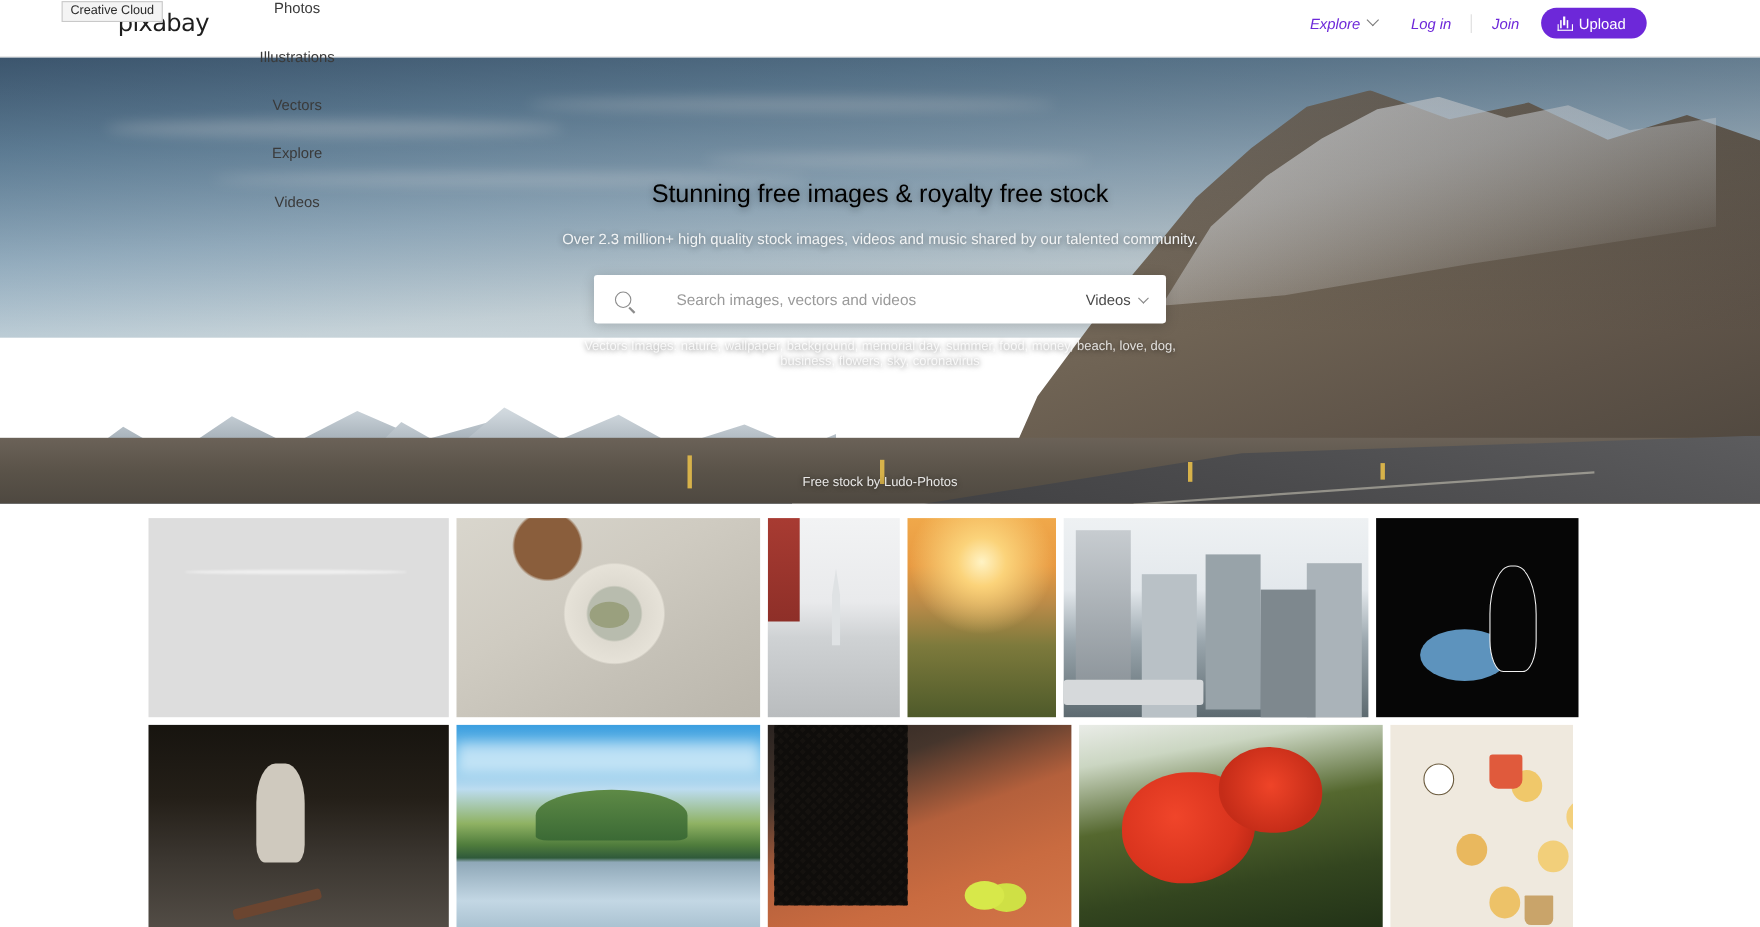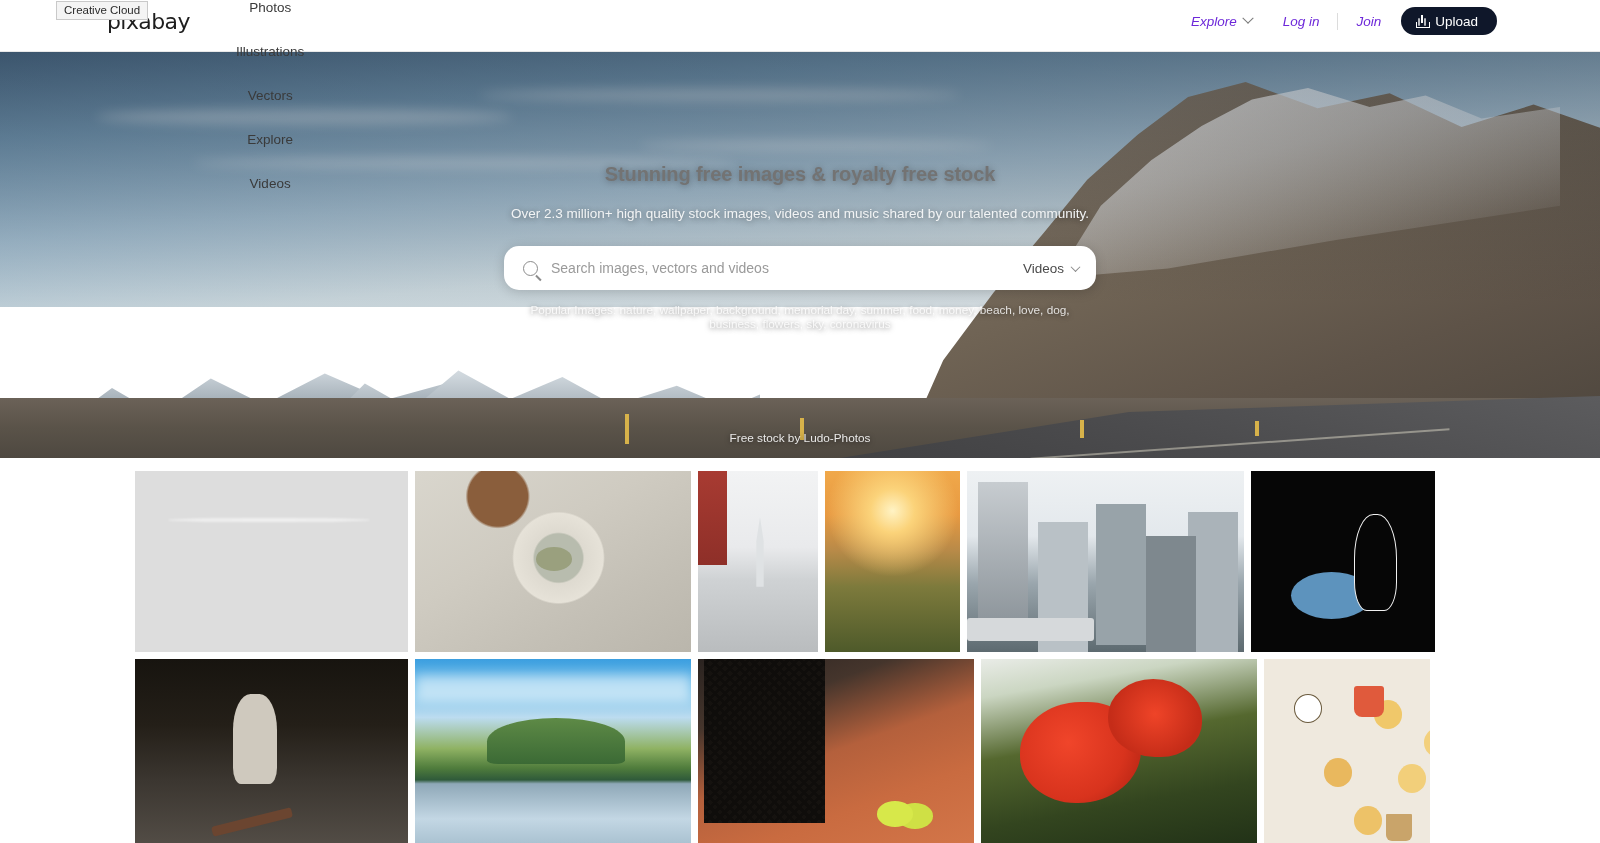--- a/index.html
+++ b/index.html
@@ -27,21 +27,21 @@
   }
   .nav-right { position: absolute; right: 103px; top: 0; height: 42px; display: flex; align-items: center; }
   .nav-right .link { font-size: 13.5px; color: #6d28d9; text-decoration: none; cursor: pointer; font-style: italic; }
   .explore-wrap { display: flex; align-items: center; gap: 7px; margin-right: 31px; }
   .chev { display: inline-block; width: 8px; height: 8px; border-right: 1.4px solid #7a7a7a; border-bottom: 1.4px solid #7a7a7a; transform: rotate(45deg) translate(-2px,-2px); }
   .login { margin-right: 18px; }
   .vdivider { width: 1px; height: 17px; background: #dcdcdc; margin-right: 18px; }
   .join { margin-right: 20px; }
   .upload-btn {
     display: flex; align-items: center; gap: 7px;
-    background: #0f172a; color: #fff; border: none;
+    background: #6d28d9; color: #fff; border: none;
     border-radius: 17px; height: 28px; padding: 0 19px 0 15px;
     font-size: 13.5px; cursor: pointer; font-family: "Liberation Sans", sans-serif;
   }
   .upl-ic { width: 12px; height: 13px; position: relative; display: inline-block; }
   .upl-ic::before { content: ""; position: absolute; left: 0; bottom: 0; width: 12px; height: 5px; border: 1.6px solid #fff; border-top: none; }
   .upl-ic::after { content: ""; position: absolute; left: 5px; top: 0; width: 1.6px; height: 8px; background: #fff;
      box-shadow: -3px 3px 0 -0.3px #fff, 3px 3px 0 -0.3px #fff; }
   .tooltip {
     position: absolute; left: 56px; top: 1px; z-index: 60;
     background: #f4f4f4; border: 1px solid #c9c9c9;
@@ -86,32 +86,33 @@
     position:absolute; right:0; bottom:0; width:760px; height:62px;
     background: linear-gradient(195deg,#5c5c5e 0%,#4b4b4d 60%,#414143 100%);
     clip-path: polygon(100% 0%, 100% 100%, 0% 100%, 38% 26%);
   }
   .roadline { position:absolute; bottom:13px; right:150px; width:420px; height:2px; background:rgba(235,230,210,.45); transform:rotate(-4deg); }
   .post { position:absolute; bottom:16px; width:4px; height:26px; background:#d7b24a; }
   .hero-shade { position:absolute; inset:0; background:linear-gradient(180deg,rgba(20,28,38,.30) 0%,rgba(20,28,38,.12) 38%,rgba(20,28,38,0) 62%); }
 
   .hero-content { position: relative; z-index: 5; text-align: center; padding-top: 111px; }
   .hero-title {
-    font-size: 20px; font-weight: bold; color: #737373; letter-spacing: -0.1px;
+    font-size: 23px; font-weight: normal; color: #000000; letter-spacing: -0.1px;
     text-shadow: 0 1px 7px rgba(0,0,0,.36);
   }
   .hero-sub {
     margin-top: 20px; font-size: 13.5px; color: #f2f4f5;
     text-shadow: 0 1px 6px rgba(0,0,0,.45);
   }
   .search-wrap {
-    margin: 25px auto 0 auto; width: 592px; height: 44px;
-    background: #fff; border-radius: 15px;
+    margin: 25px auto 0 auto; width: 520px; height: 44px;
+    background: #fff; border-radius: 3px;
     display: flex; align-items: center; padding: 0 17px 0 19px;
     box-shadow: 0 2px 12px rgba(0,0,0,.17);
+    gap: 28px;
   }
   .mag { width: 15px; height: 15px; border: 1.7px solid #8c8c8c; border-radius: 50%; position: relative; flex: 0 0 auto; }
   .mag::after { content:""; position:absolute; right:-5px; bottom:-4px; width:7px; height:1.8px; background:#8c8c8c; transform:rotate(45deg); }
   .search-input {
     flex: 1 1 auto; border: none; outline: none; margin-left: 13px;
     font-size: 14px; color: #333; font-family: "Liberation Sans", sans-serif; background: transparent;
   }
   .search-input::placeholder { color: #9a9a9a; }
   .type-sel { display:flex; align-items:center; gap:8px; font-size:13.5px; color:#4a4a4a; cursor:pointer; padding-left:12px; }
   .chev-sm { width:7px; height:7px; border-right:1.3px solid #8a8a8a; border-bottom:1.3px solid #8a8a8a; transform:rotate(45deg) translate(-1px,-1px); }
@@ -239,21 +240,21 @@
     <div class="search-wrap">
       <span class="mag"></span>
       <input class="search-input" type="text" placeholder="Search images, vectors and videos" style="">
       <div class="type-sel">
         <span>Videos</span>
         <span class="chev-sm"></span>
       </div>
     </div>
 
     <div class="popular">
-      <span>Popular Images:</span>
+      <span>Vectors Images:</span>
       <span>nature, wallpaper, background, memorial day, summer, food, money, beach, love, dog, business, flowers, sky, coronavirus</span>
     </div>
   </div>
 
   <div class="credit">Free stock by Ludo-Photos</div>
 </section>
 
 <main class="grid-area">
   <div class="grid-row">
     <div class="tile p-dunes" style="width:273px"></div>

